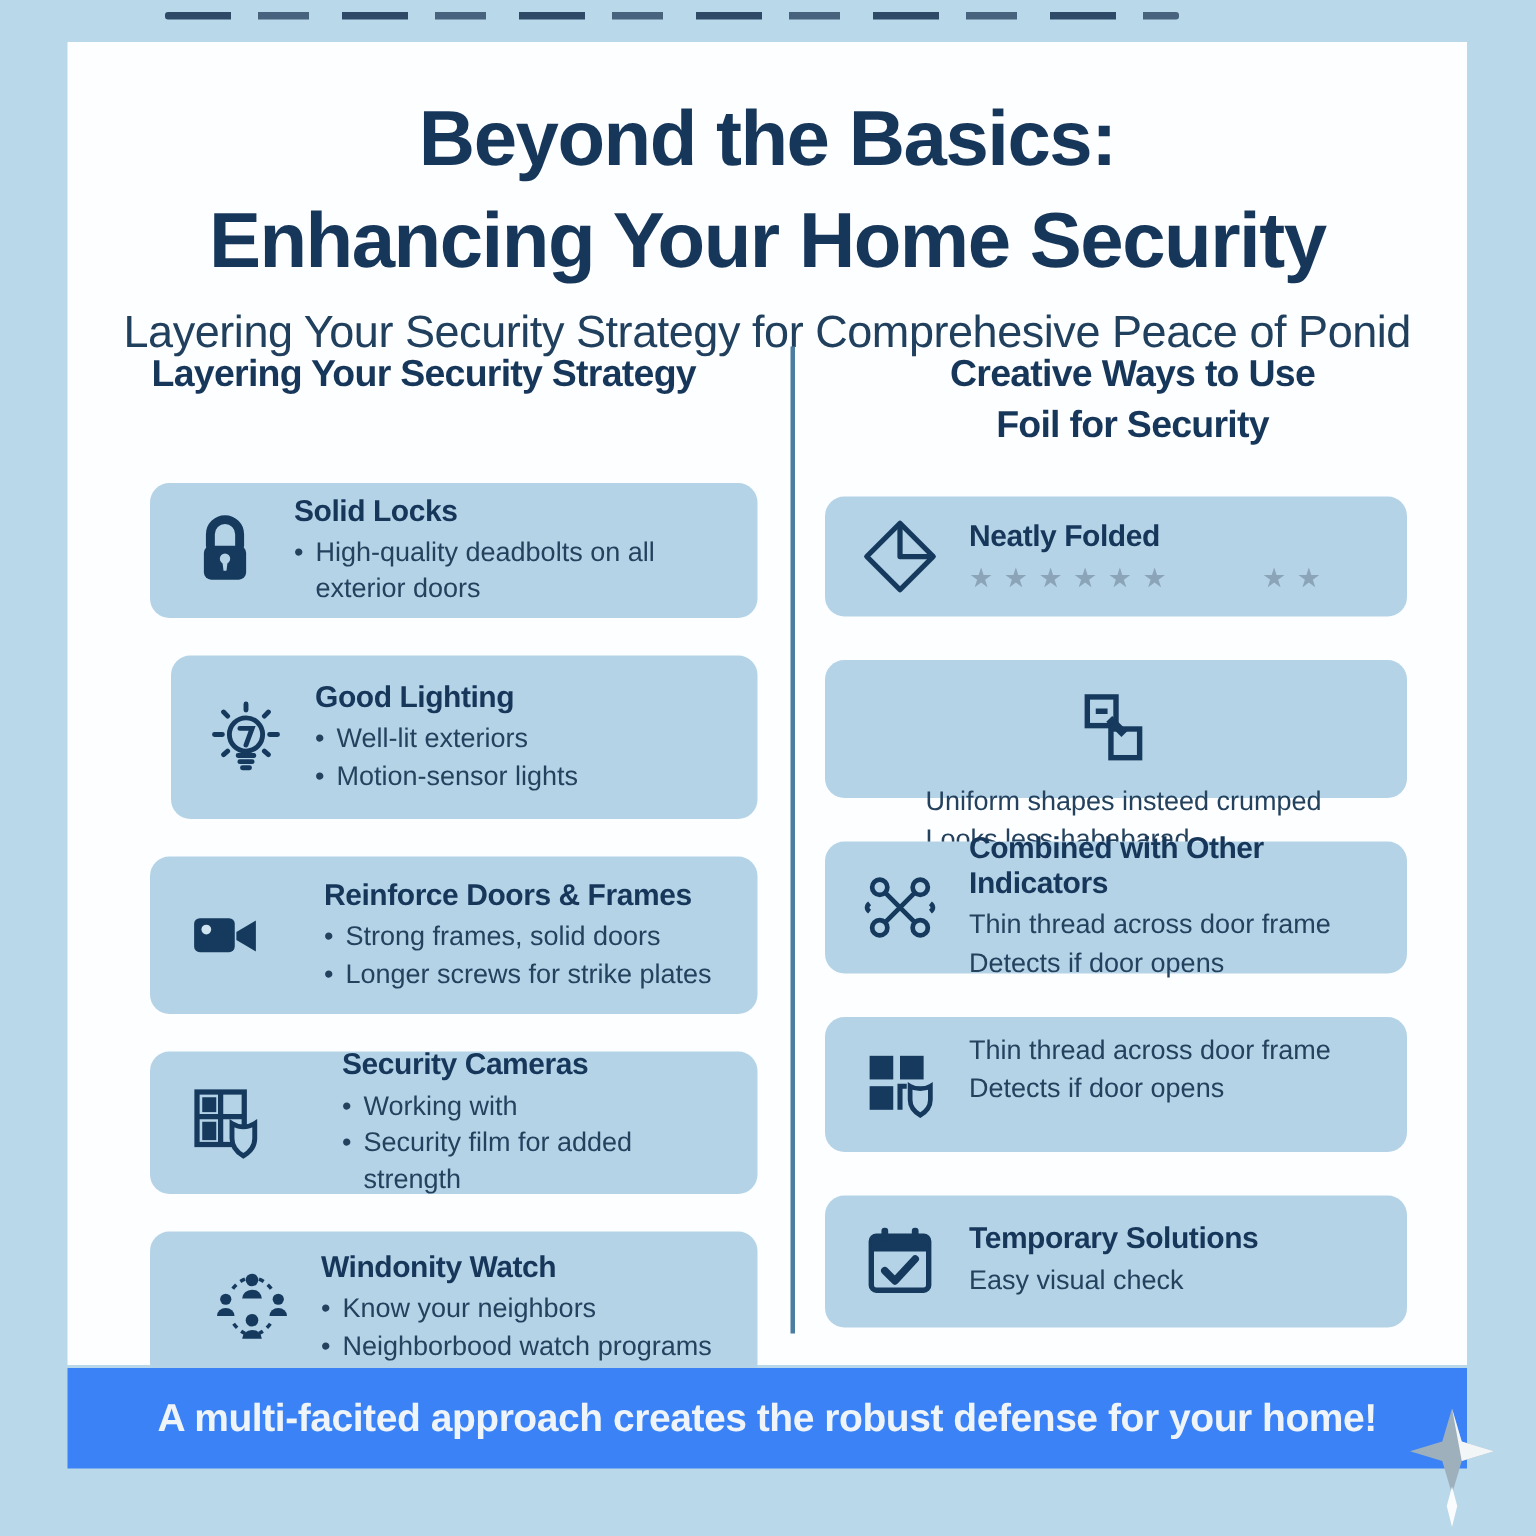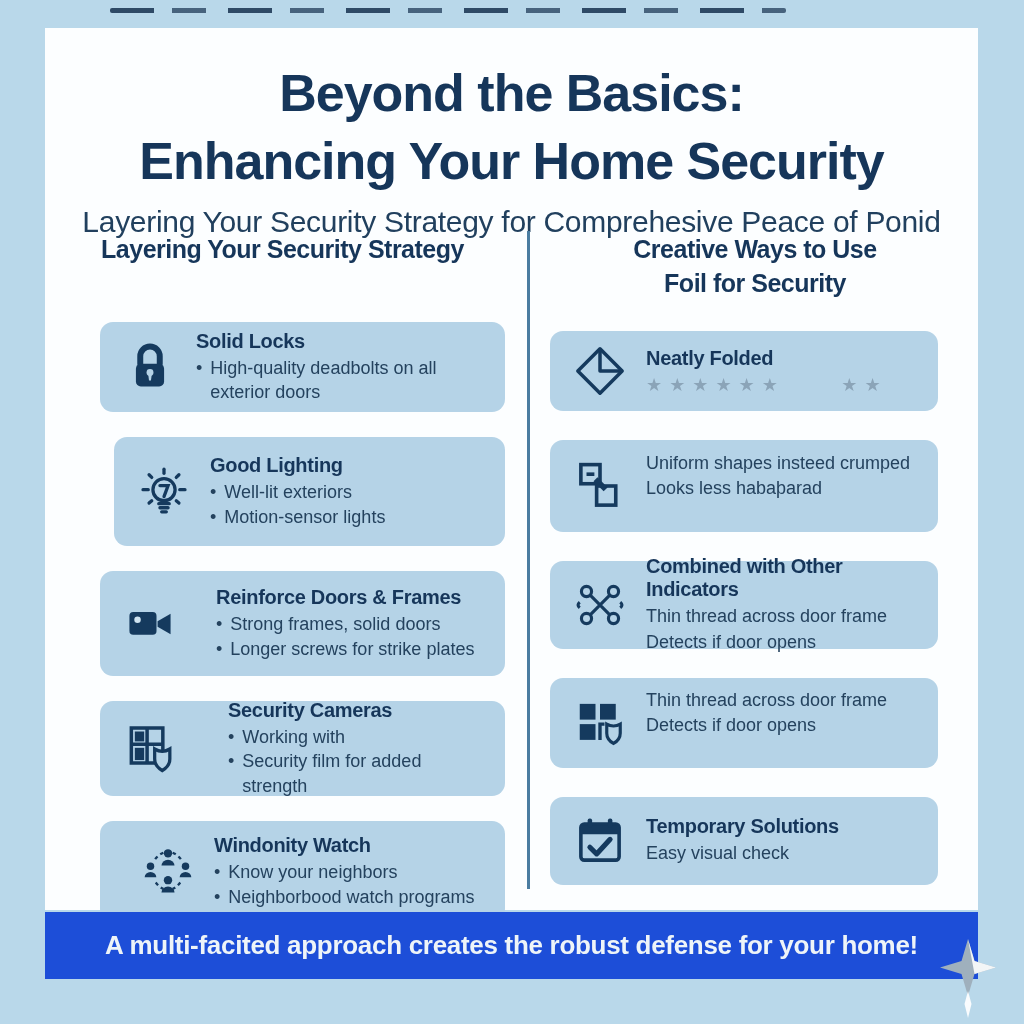--- a/index.html
+++ b/index.html
@@ -72,25 +72,25 @@
   .bullet-list li .dot { margin-right: 8px; }
   .plain-line { font-size: 18px; color: #24425e; line-height: 1.4; }
   .stars-row { margin-top: 4px; white-space: nowrap; }
   .stars {
     font-size: 18px; color: #8ba4b8; letter-spacing: 7px;
   }
   .stars.second { margin-left: 52px; }
   .h60 { min-height: 70px; }
   .lh1 { height: 90px; } .lh2 { height: 109px; margin-left: 14px; } .lh3 { height: 105px; gap: 20px; }
   .lh4 { height: 95px; gap: 32px; } .lh5 { height: 101px; margin-bottom: 0 !important; padding-left: 32px; }
-  .rh1 { height: 80px; } .rh2 { height: 92px; } .rh3 { height: 88px; }
+  .rh1 { height: 80px; } .rh2 { height: 92px; flex-direction: column; } .rh3 { height: 88px; }
   .rh4 { height: 90px; } .rh5 { height: 88px; margin-bottom: 0 !important; }
   .footer {
     position: absolute; left: 45px; top: 912px;
-    width: 933px; height: 67px; background: #1d4ed8;
+    width: 933px; height: 67px; background: #3b82f6;
     display: flex; align-items: center; justify-content: center;
   }
   .footer-text {
     color: #eef4f8; font-size: 26px; font-weight: bold; letter-spacing: -0.3px;
   }
   .sparkle { position: absolute; left: 938px; top: 933px; }
   svg.card-icon { display: block; }
 </style>
 </head>
 <body>

